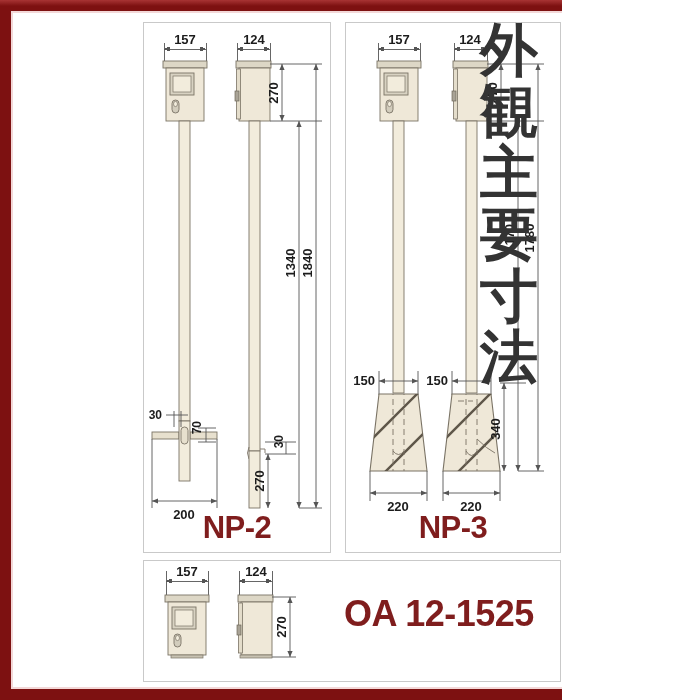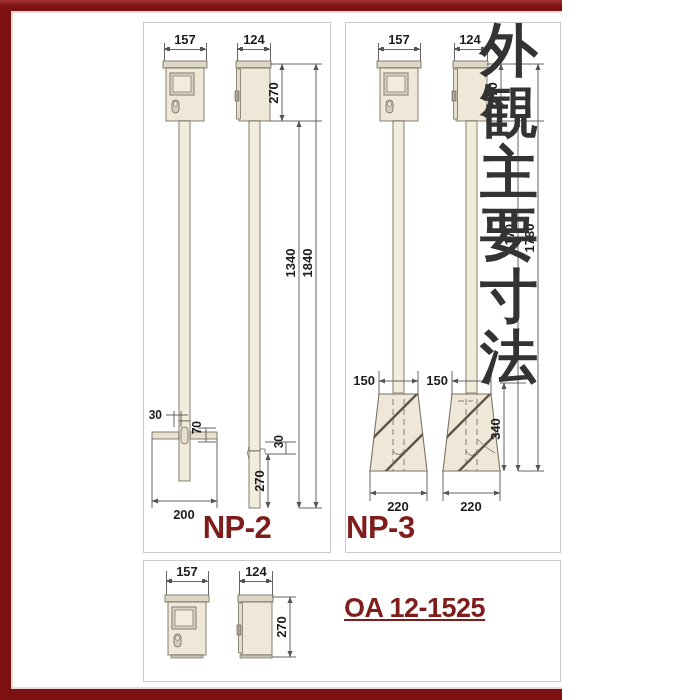--- a/index.html
+++ b/index.html
@@ -333,21 +333,21 @@
       <text class="dimtext" x="188" y="215" font-size="13" text-anchor="middle" transform="rotate(-90 188 215)">1780</text>
 
       <g stroke="#555" stroke-width="0.9" fill="none">
         <line x1="158" y1="360" x2="158" y2="448"></line>
         <path d="M158 360 l-2.6 6 h5.2 z" fill="#555" stroke="none"></path>
         <path d="M158 448 l-2.6 -6 h5.2 z" fill="#555" stroke="none"></path>
       </g>
       <text class="dimtext" x="154" y="406" font-size="13" text-anchor="middle" transform="rotate(-90 154 406)">340</text>
     </svg>
 
-    <div class="panel-label" style="left:0; right:0; bottom:6px; text-align:left; font-size:31px;">NP-3</div>
+    <div class="panel-label" style="left:0; right:0; bottom:6px; text-align:center; font-size:31px;">NP-3</div>
   </div>
 
   <div class="panel" style="left:143px; top:560px; width:418px; height:122px;">
     <svg width="416" height="120" viewBox="0 0 416 120">
 
       <g stroke="#555" stroke-width="0.9" fill="none" shape-rendering="crispEdges">
         <line x1="22" y1="10" x2="22" y2="34"></line>
         <line x1="64" y1="10" x2="64" y2="34"></line>
         <line x1="22" y1="20" x2="64" y2="20"></line>
         <path d="M22 20 l6 -2.6 v5.2 z" fill="#555" stroke="none"></path>
@@ -385,21 +385,21 @@
       <g stroke="#555" stroke-width="0.9" fill="none">
         <line x1="128" y1="36" x2="152" y2="36"></line>
         <line x1="128" y1="96" x2="152" y2="96"></line>
         <line x1="146" y1="36" x2="146" y2="96"></line>
         <path d="M146 36 l-2.6 6 h5.2 z" fill="#555" stroke="none"></path>
         <path d="M146 96 l-2.6 -6 h5.2 z" fill="#555" stroke="none"></path>
       </g>
       <text class="dimtext" x="142" y="66" font-size="13" text-anchor="middle" transform="rotate(-90 142 66)">270</text>
     </svg>
 
-    <div class="panel-label" style="left:200px; top:32px; font-size:27px;text-decoration:underline;">OA 12-1525</div>
+    <div class="panel-label" style="left:200px; top:32px; font-size:36px;">OA 12-1525</div>
   </div>
 
   <div class="vtitle">
     <span>外</span>
     <span>観</span>
     <span>主</span>
     <span>要</span>
     <span>寸</span>
     <span>法</span>
   </div>

